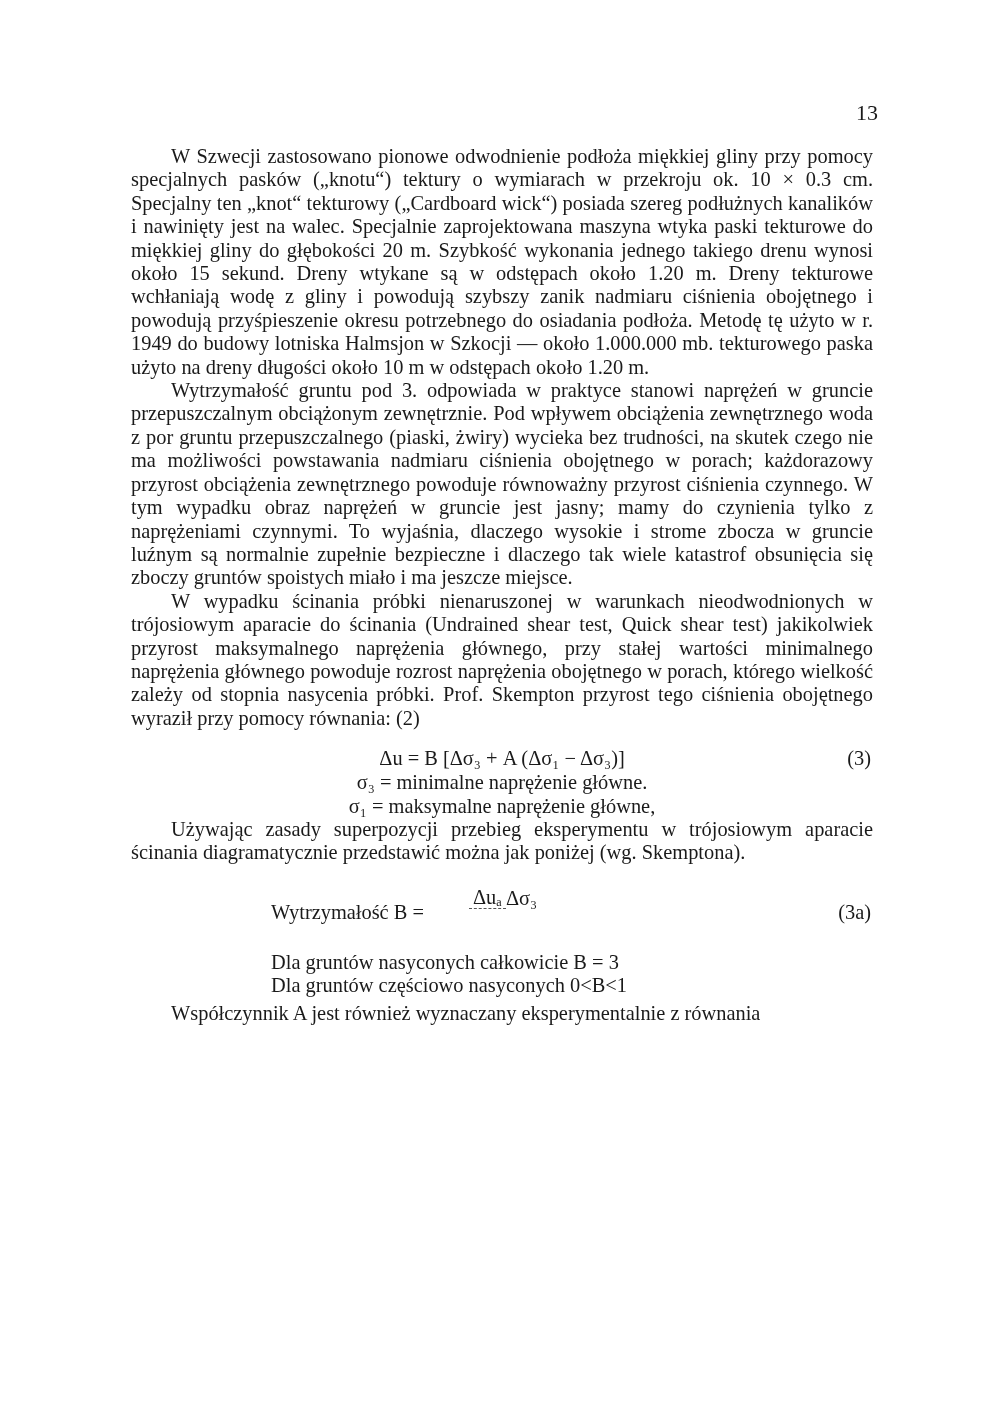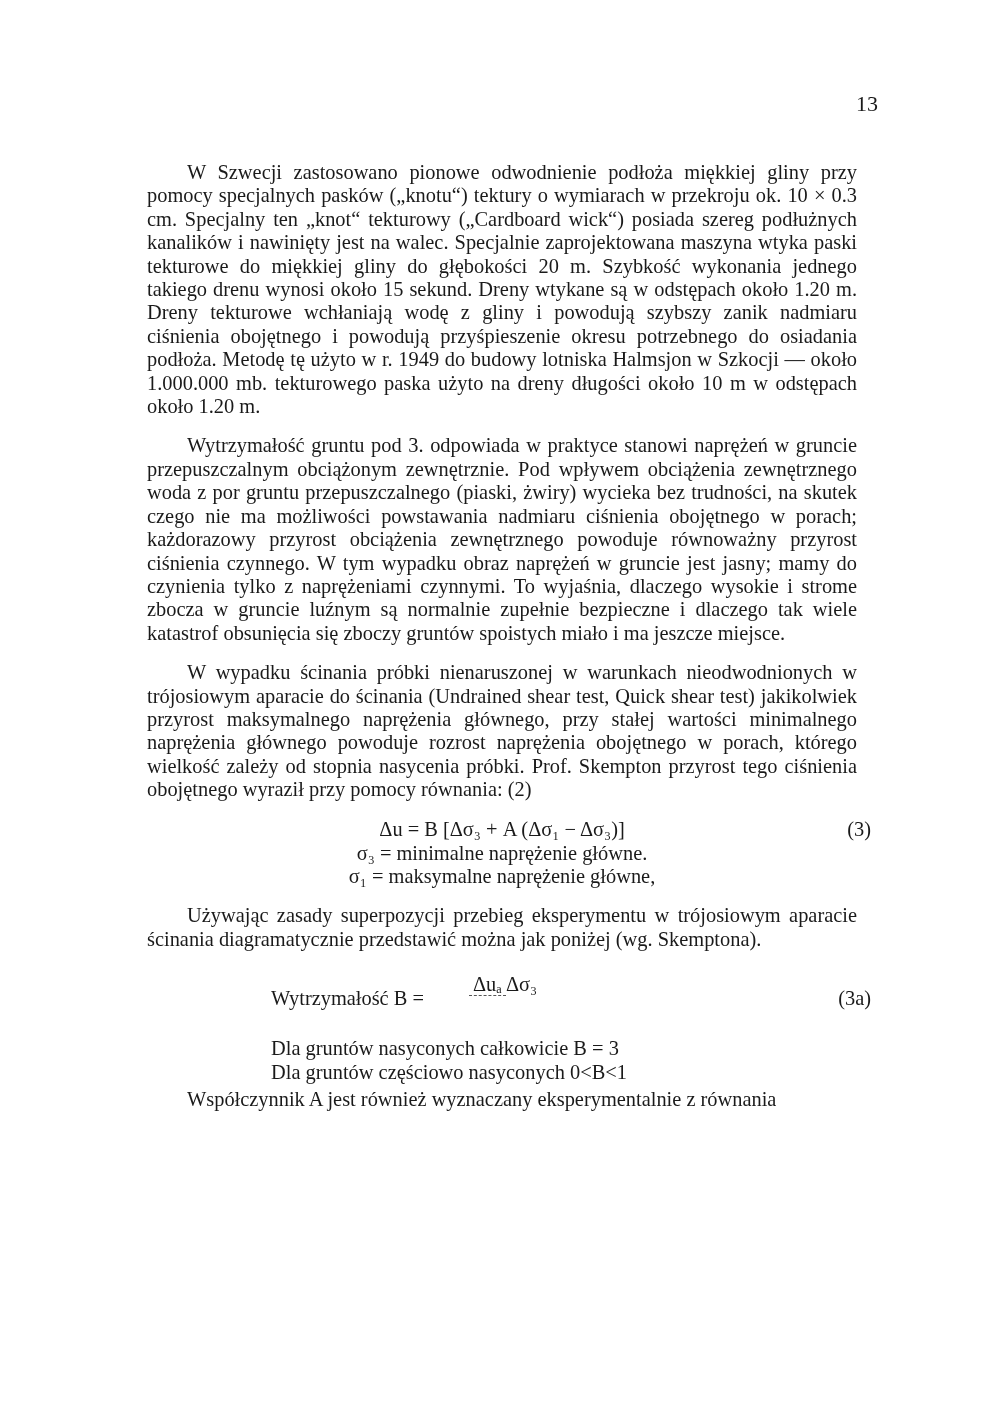--- a/index.html
+++ b/index.html
@@ -1,23 +1,23 @@
 <!DOCTYPE html>
 <html><head>
 <meta charset="utf-8">
 <style>
   html, body { margin: 0; padding: 0; background: #ffffff; }
   body { width: 1000px; height: 1420px; position: relative; overflow: hidden;
          font-family: "Liberation Serif", "DejaVu Serif", serif; color: #1a1a1a; }
-  .page-number { position: absolute; top: 91px; left: 838px; width: 40px; text-align: right;
+  .page-number { position: absolute; top: 100px; left: 838px; width: 40px; text-align: right;
                  font-size: 22px; }
   .body { position: absolute; top: 145px; left: 131px; width: 742px; font-size: 20.4px; line-height: 23.4px; }
-  .para { margin: 16px; text-align: justify; text-indent: 40px; }
+  .para { margin: 0; text-align: justify; text-indent: 40px; }
   .para + .para { margin-top: 0; }
-  .eq-row { position: relative; height: 24px; }
+  .eq-row { position: relative; height: 24px; margin-top: 17px; }
   .eq-center { position: absolute; left: 0; right: 0; text-align: center; }
   .eq-num { position: absolute; right: 2px; top: 0; }
   .center-line { text-align: center; }
   .frac-row { position: relative; height: 58px; margin-top: 20px; }
   .frac-label { position: absolute; left: 140px; top: 16px; }
   .frac { position: absolute; left: 338px; top: 0; display: inline-flex; flex-direction: row; align-items: center; }
   .frac .top { border-bottom: 1px dashed #555; padding: 0 4px; line-height: 22px; }
   .frac .bot { line-height: 26px; }
   .frac-num { position: absolute; right: 2px; top: 16px; }
   .indented-lines { padding-left: 140px; }

